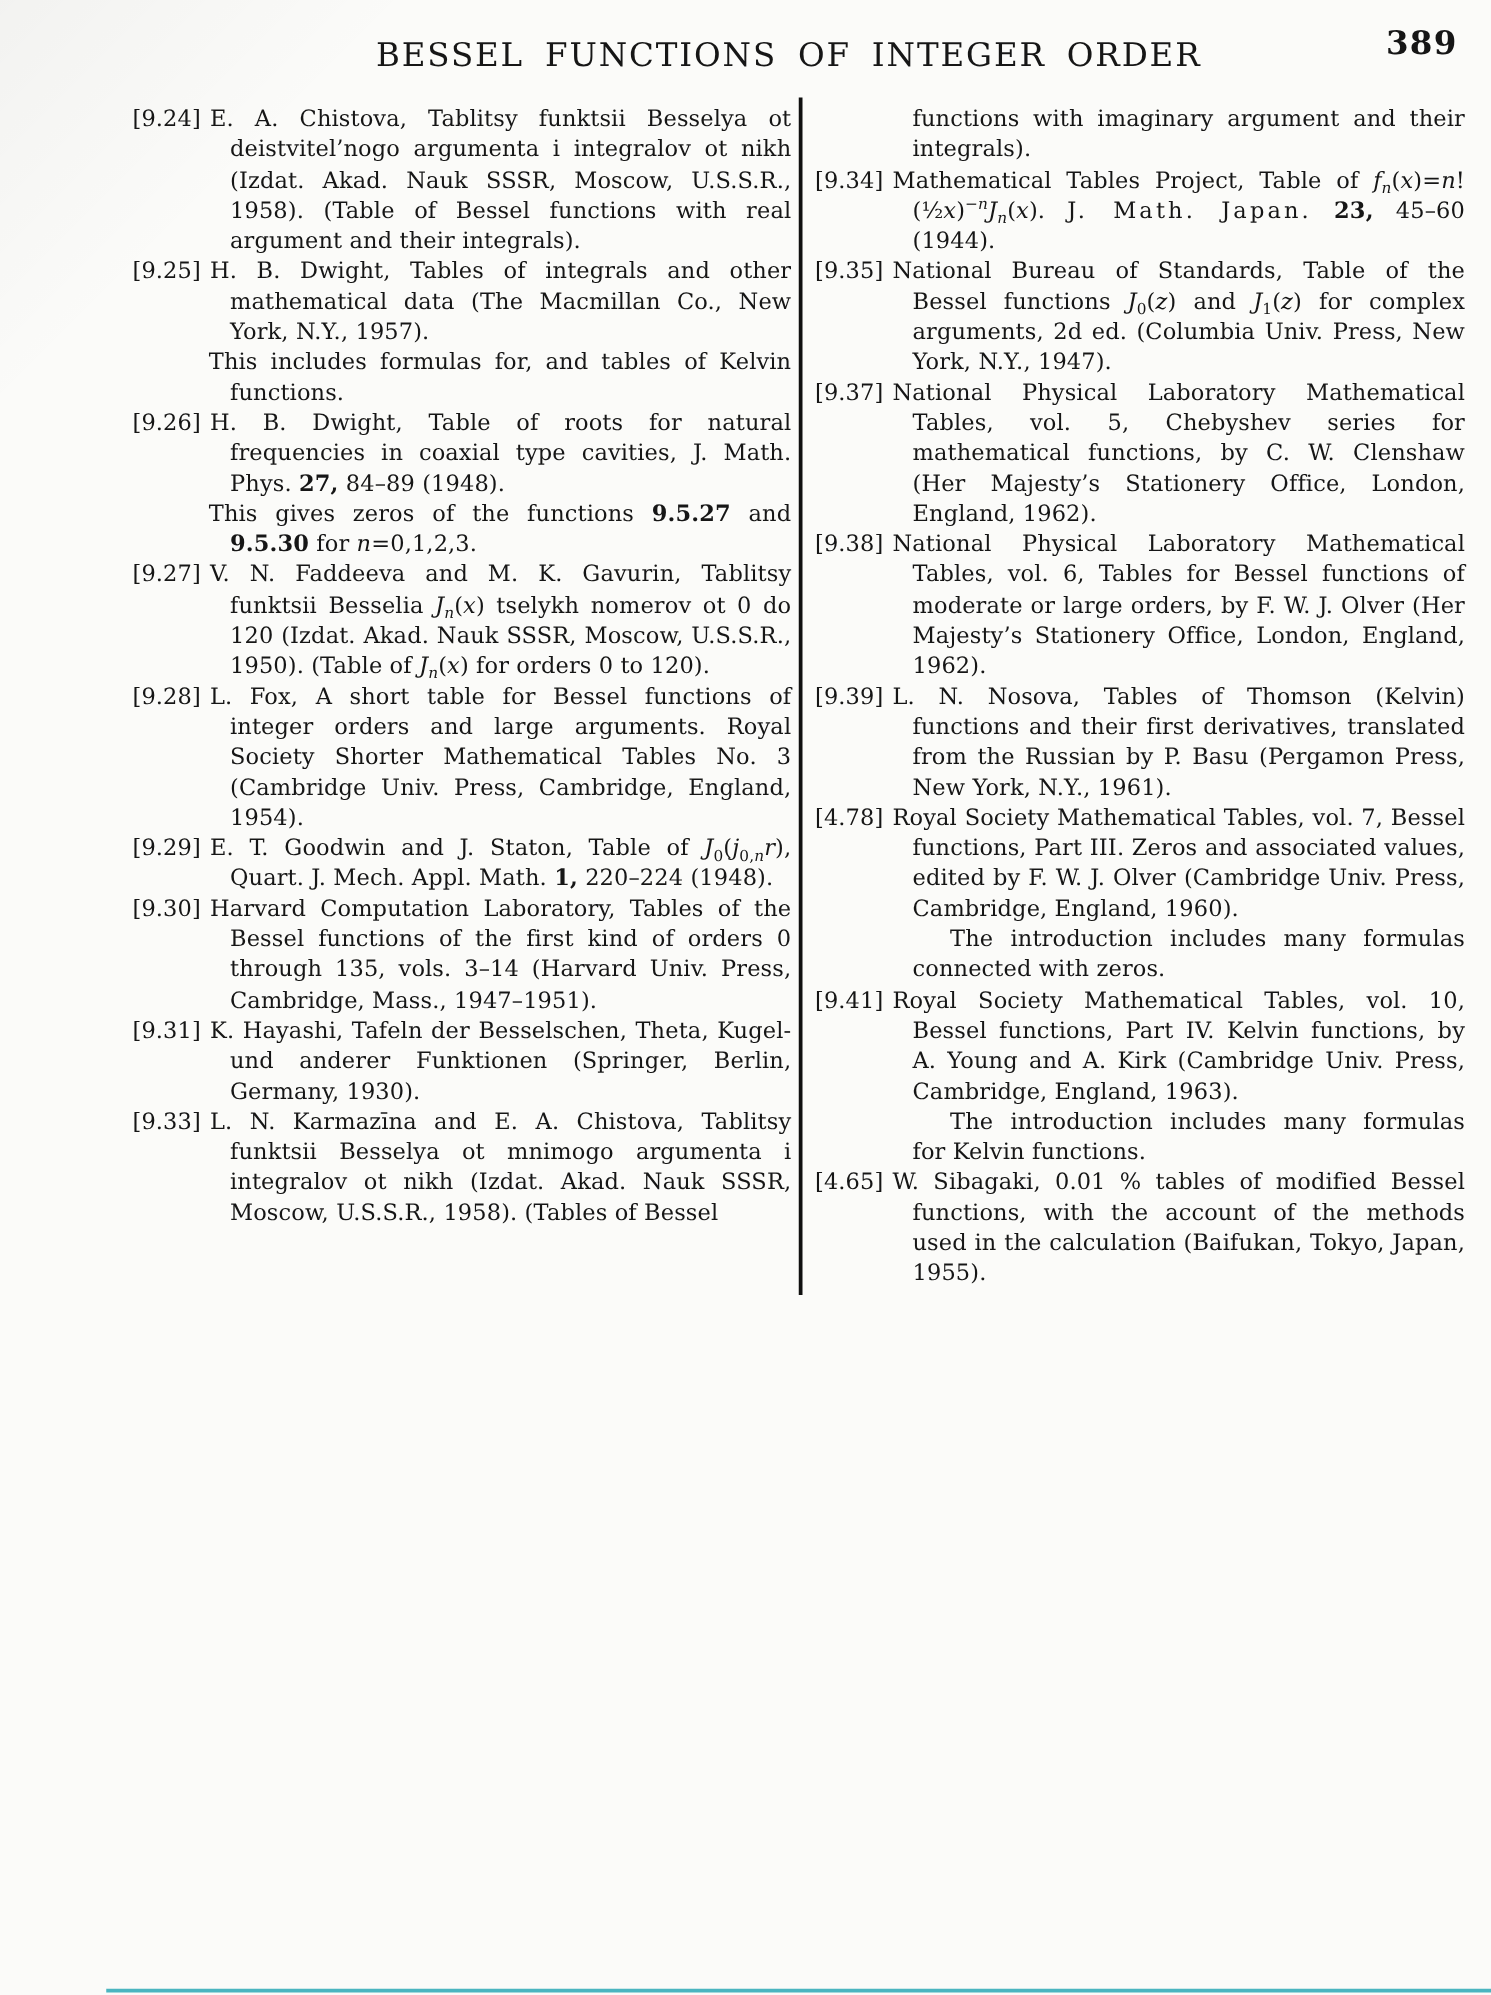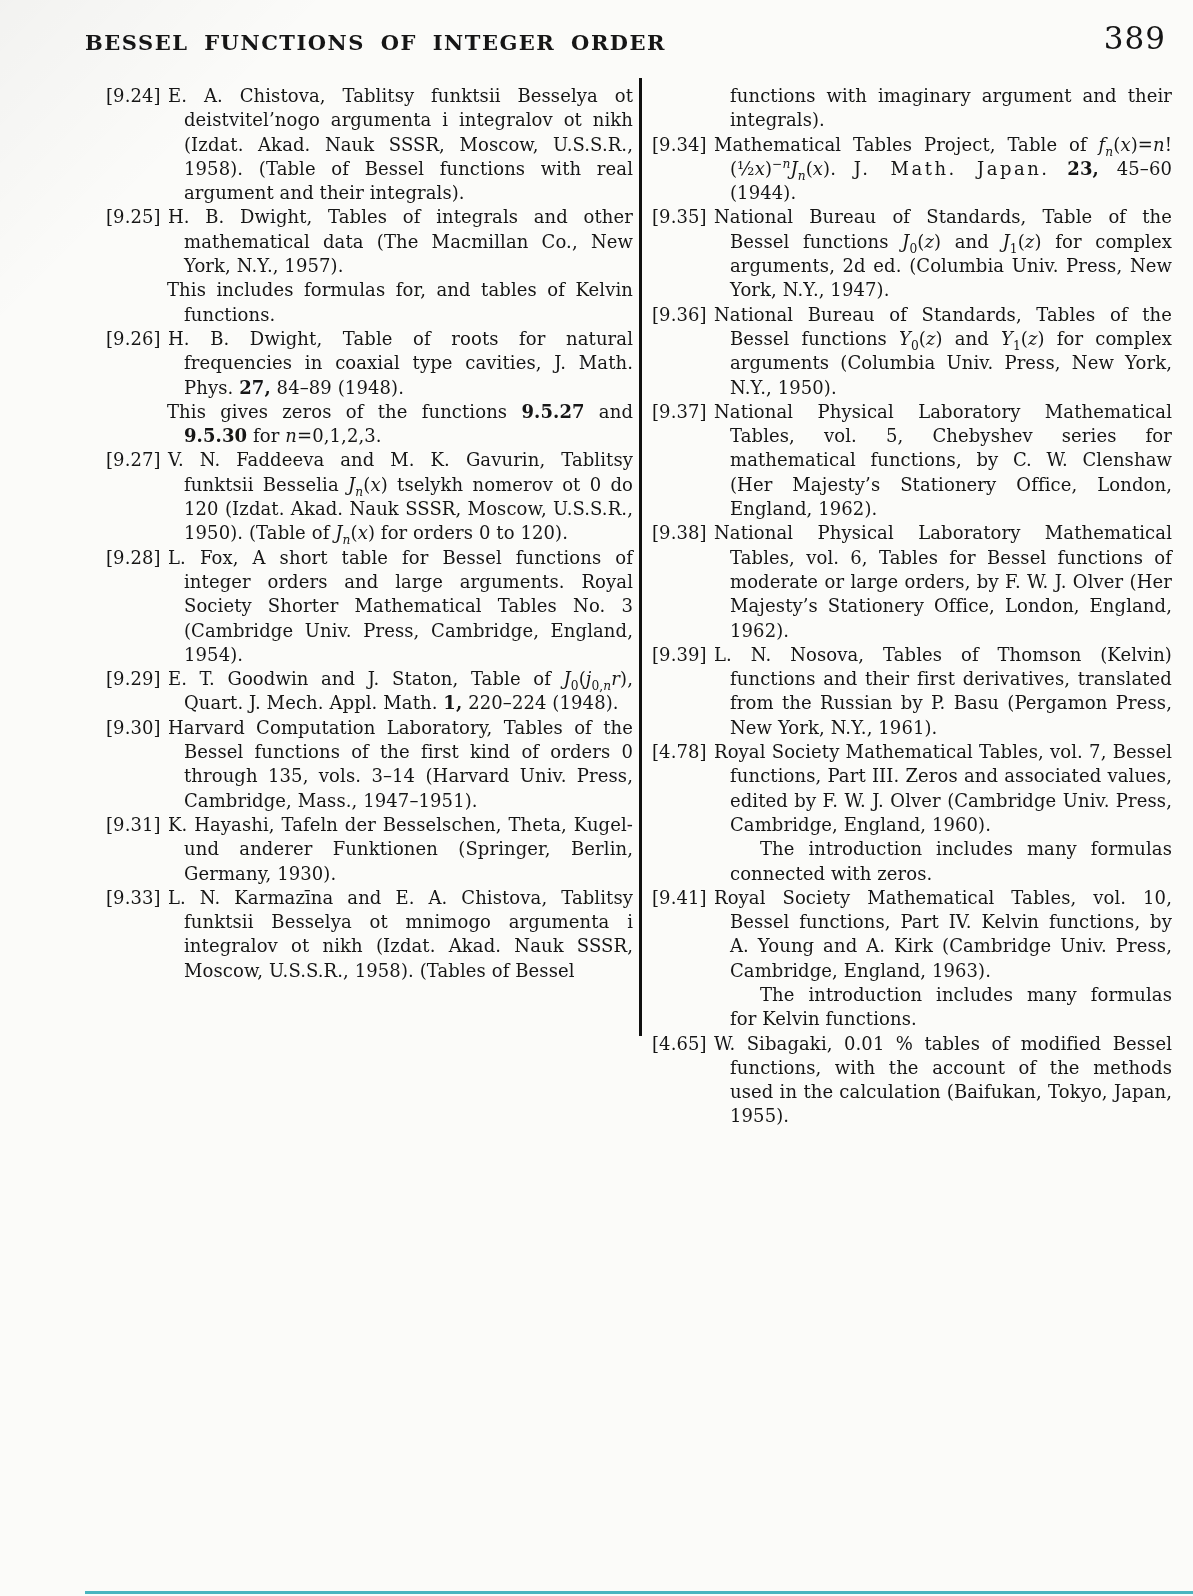--- a/index.html
+++ b/index.html
@@ -7,26 +7,26 @@
     position:relative; width:1193px; height:1596px; margin:0 auto;
     background:#fbfbf9; overflow:hidden;
     font-family:"DejaVu Serif", serif; color:#161616;
   }
   .page::before {
     content:""; position:absolute; inset:0; pointer-events:none;
     background:linear-gradient(135deg, rgba(0,0,0,0.035), rgba(0,0,0,0) 12%);
   }
   .header-title {
     position:absolute; top:30px; left:85px; width:1092px;
-    text-align:left; font-weight:bold; font-size:21px;
+    text-align:center; font-weight:normal; font-size:26px;
     letter-spacing:1.5px; word-spacing:7px;
   }
   .page-num {
     position:absolute; top:20px; right:27px;
-    font-size:31px; font-weight:normal; letter-spacing:1px;text-align:center;
+    font-size:26px; font-weight:bold; letter-spacing:1px;text-align:center;
   }
   .col {
     position:absolute; top:84px;
     font-size:18px; line-height:24.3px; text-align:justify;
     letter-spacing:0.1px;
   }
   .col-left  { left:106px;  width:527px; }
   .col-right { left:652px; width:520px; }
   .divider {
     position:absolute; left:639px; top:78px; width:3px; height:958px;
@@ -63,21 +63,20 @@
       <p class="entry"><span class="lbl">[9.28]</span><span>L. Fox, A short table for Bessel functions of integer orders and large arguments. Royal Society Shorter Mathematical Tables No. 3 (Cambridge Univ. Press, Cambridge, England, 1954).</span></p>
       <p class="entry"><span class="lbl">[9.29]</span><span>E. T. Goodwin and J. Staton, Table of <i>J</i><sub>0</sub>(<i>j</i><sub>0,<i>n</i></sub><i>r</i>), Quart. J. Mech. Appl. Math. <b>1,</b> 220–224 (1948).</span></p>
       <p class="entry"><span class="lbl">[9.30]</span><span>Harvard Computation Laboratory, Tables of the Bessel functions of the first kind of orders 0 through 135, vols. 3–14 (Harvard Univ. Press, Cambridge, Mass., 1947–1951).</span></p>
       <p class="entry"><span class="lbl">[9.31]</span><span>K. Hayashi, Tafeln der Besselschen, Theta, Kugel- und anderer Funktionen (Springer, Berlin, Germany, 1930).</span></p>
       <p class="entry"><span class="lbl">[9.33]</span><span>L. N. Karmazīna and E. A. Chistova, Tablitsy funktsii Besselya ot mnimogo argumenta i integralov ot nikh (Izdat. Akad. Nauk SSSR, Moscow, U.S.S.R., 1958). (Tables of Bessel</span></p>
     </div>
   <div class="col col-right" id="col-right">
       <p class="entry cont"><span>functions with imaginary argument and their integrals).</span></p>
       <p class="entry"><span class="lbl">[9.34]</span><span>Mathematical Tables Project, Table of <i>f<sub>n</sub></i>(<i>x</i>)=<i>n</i>!(½<i>x</i>)<sup>−<i>n</i></sup><i>J<sub>n</sub></i>(<i>x</i>). <span class="lsp">J. Math. Japan.</span> <b>23,</b> 45–60 (1944).</span></p>
       <p class="entry"><span class="lbl">[9.35]</span><span>National Bureau of Standards, Table of the Bessel functions <i>J</i><sub>0</sub>(<i>z</i>) and <i>J</i><sub>1</sub>(<i>z</i>) for complex arguments, 2d ed. (Columbia Univ. Press, New York, N.Y., 1947).</span></p>
-      <p class="entry"><span class="lbl">[9.36]</span><span>National Bureau of Standards, Tables of the Bessel functions <i>Y</i><sub>0</sub>(<i>z</i>) and <i>Y</i><sub>1</sub>(<i>z</i>) for complex arguments (Columbia Univ. Press, New York, N.Y., 1950).</span></p>
       <p class="entry"><span class="lbl">[9.37]</span><span>National Physical Laboratory Mathematical Tables, vol. 5, Chebyshev series for mathematical functions, by C. W. Clenshaw (Her Majesty’s Stationery Office, London, England, 1962).</span></p>
       <p class="entry"><span class="lbl">[9.38]</span><span>National Physical Laboratory Mathematical Tables, vol. 6, Tables for Bessel functions of moderate or large orders, by F. W. J. Olver (Her Majesty’s Stationery Office, London, England, 1962).</span></p>
       <p class="entry"><span class="lbl">[9.39]</span><span>L. N. Nosova, Tables of Thomson (Kelvin) functions and their first derivatives, translated from the Russian by P. Basu (Pergamon Press, New York, N.Y., 1961).</span></p>
       <p class="entry"><span class="lbl">[4.78]</span><span>Royal Society Mathematical Tables, vol. 7, Bessel functions, Part III. Zeros and associated values, edited by F. W. J. Olver (Cambridge Univ. Press, Cambridge, England, 1960).</span></p>
       <p class="note deep">The introduction includes many formulas connected with zeros.</p>
       <p class="entry"><span class="lbl">[9.41]</span><span>Royal Society Mathematical Tables, vol. 10, Bessel functions, Part IV. Kelvin functions, by A. Young and A. Kirk (Cambridge Univ. Press, Cambridge, England, 1963).</span></p>
       <p class="note deep">The introduction includes many formulas for Kelvin functions.</p>
       <p class="entry"><span class="lbl">[4.65]</span><span>W. Sibagaki, 0.01 % tables of modified Bessel functions, with the account of the methods used in the calculation (Baifukan, Tokyo, Japan, 1955).</span></p>
     </div>
 

